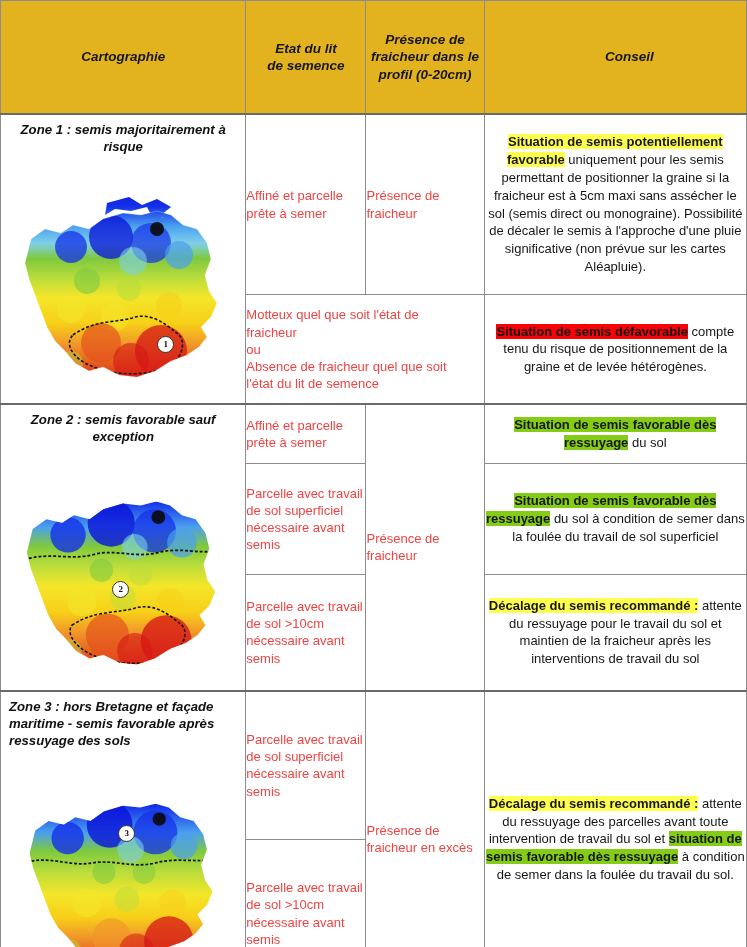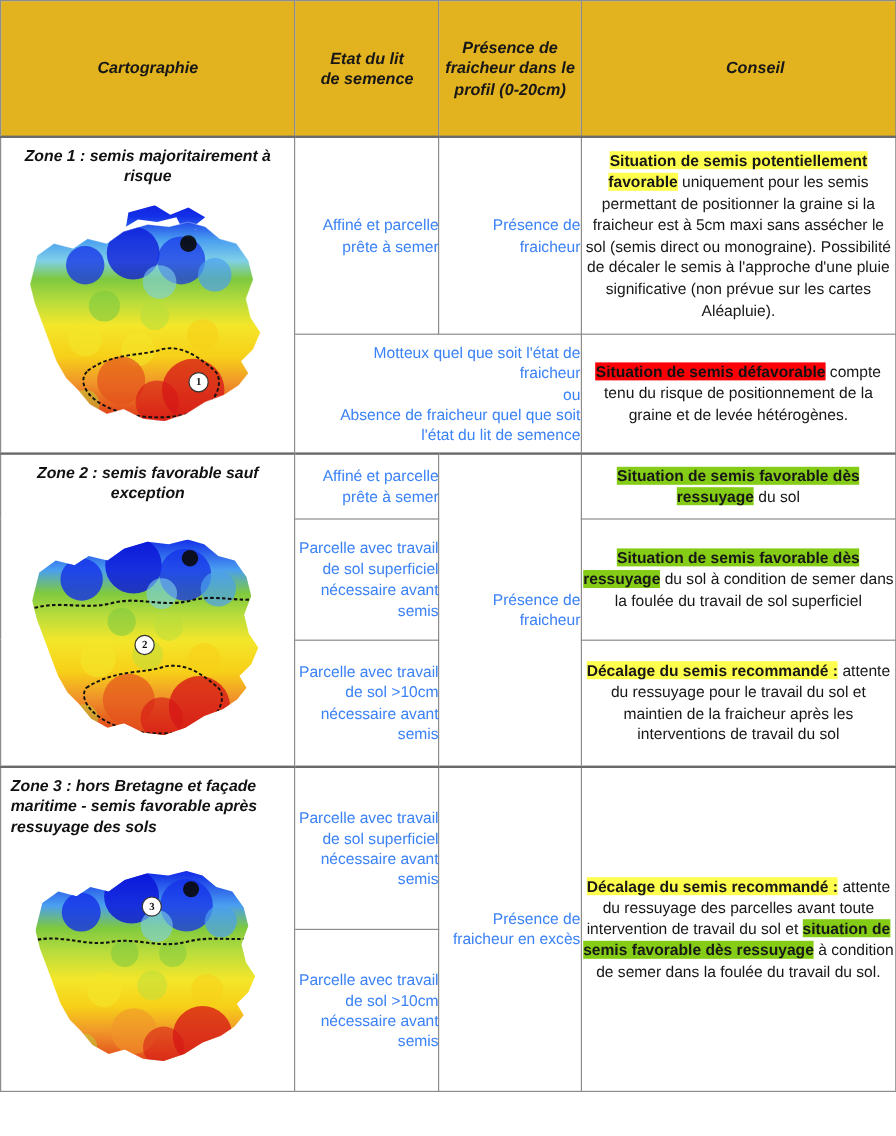--- a/index.html
+++ b/index.html
@@ -49,20 +49,21 @@
     background:#ffffff;
     padding:0;
   }
   .zone-wrap{
     padding:6px 8px 2px 8px;
     box-sizing:border-box;
     height:100%;
     display:flex;
     flex-direction:column;
     align-items:center;
+    gap:26px;
   }
   .zone-title{
     font-style:italic;
     font-weight:bold;
     font-size:13.2px;
     line-height:1.3;
     color:#111;
     width:100%;
     text-align:center;
   }
@@ -80,25 +81,25 @@
     color:#111;
     font-size:9px;
     font-weight:bold;
     line-height:14px;
     text-align:center;
     font-family:"Liberation Serif",serif;
   }
 
   
   td.txt{
-    text-align:right;
+    text-align:left;
     font-size:13px;
     line-height:1.32;
     padding:6px 7px;
-    color:#3b82f6;
+    color:#ef4444;
     margin-left:42px;
   }
   td.conseil{
     text-align:center;
     font-size:13px;
     line-height:1.37;
     padding:7px 9px;
     color:#171717;
   }
   .hl-y{background:#ffff4d;font-weight:bold;}

